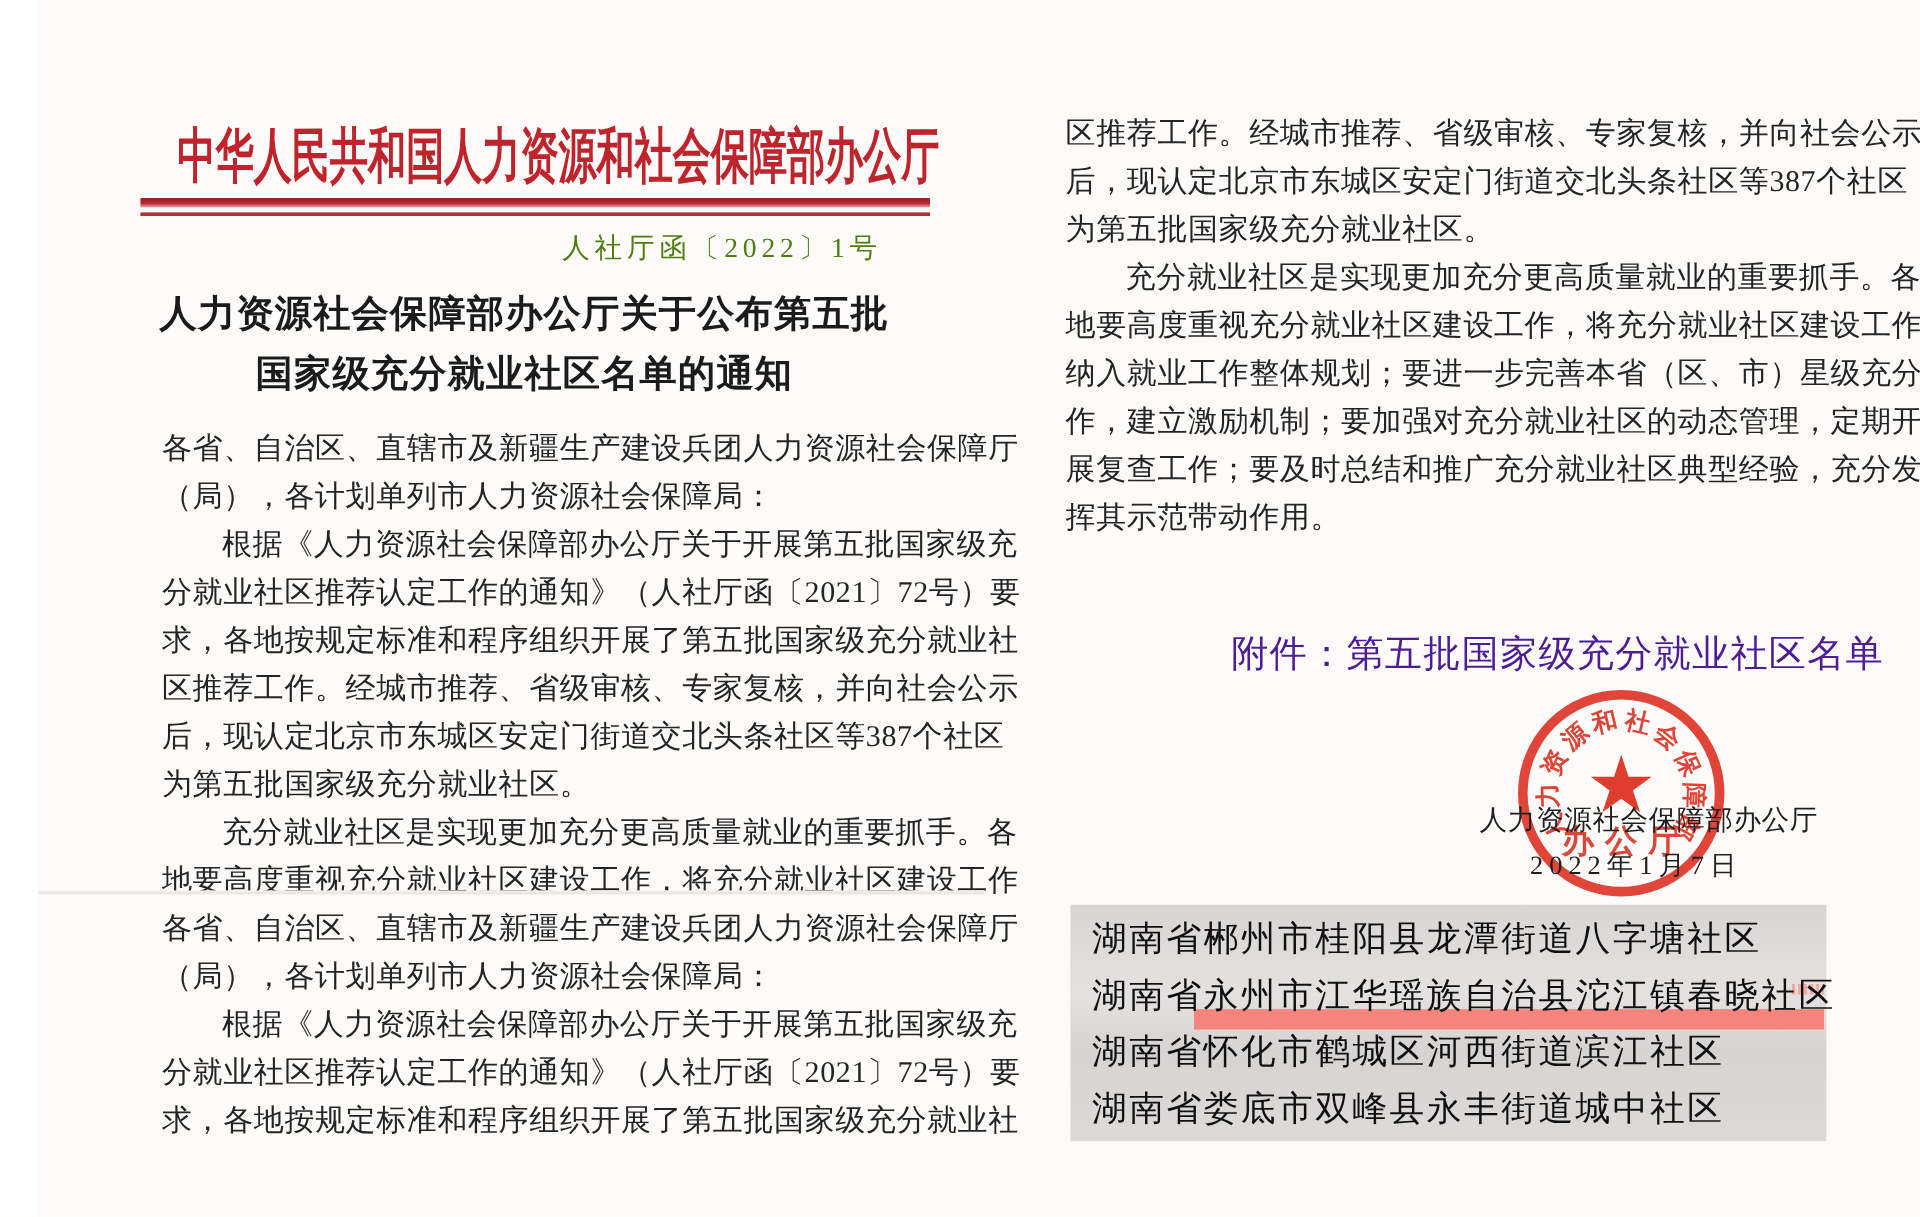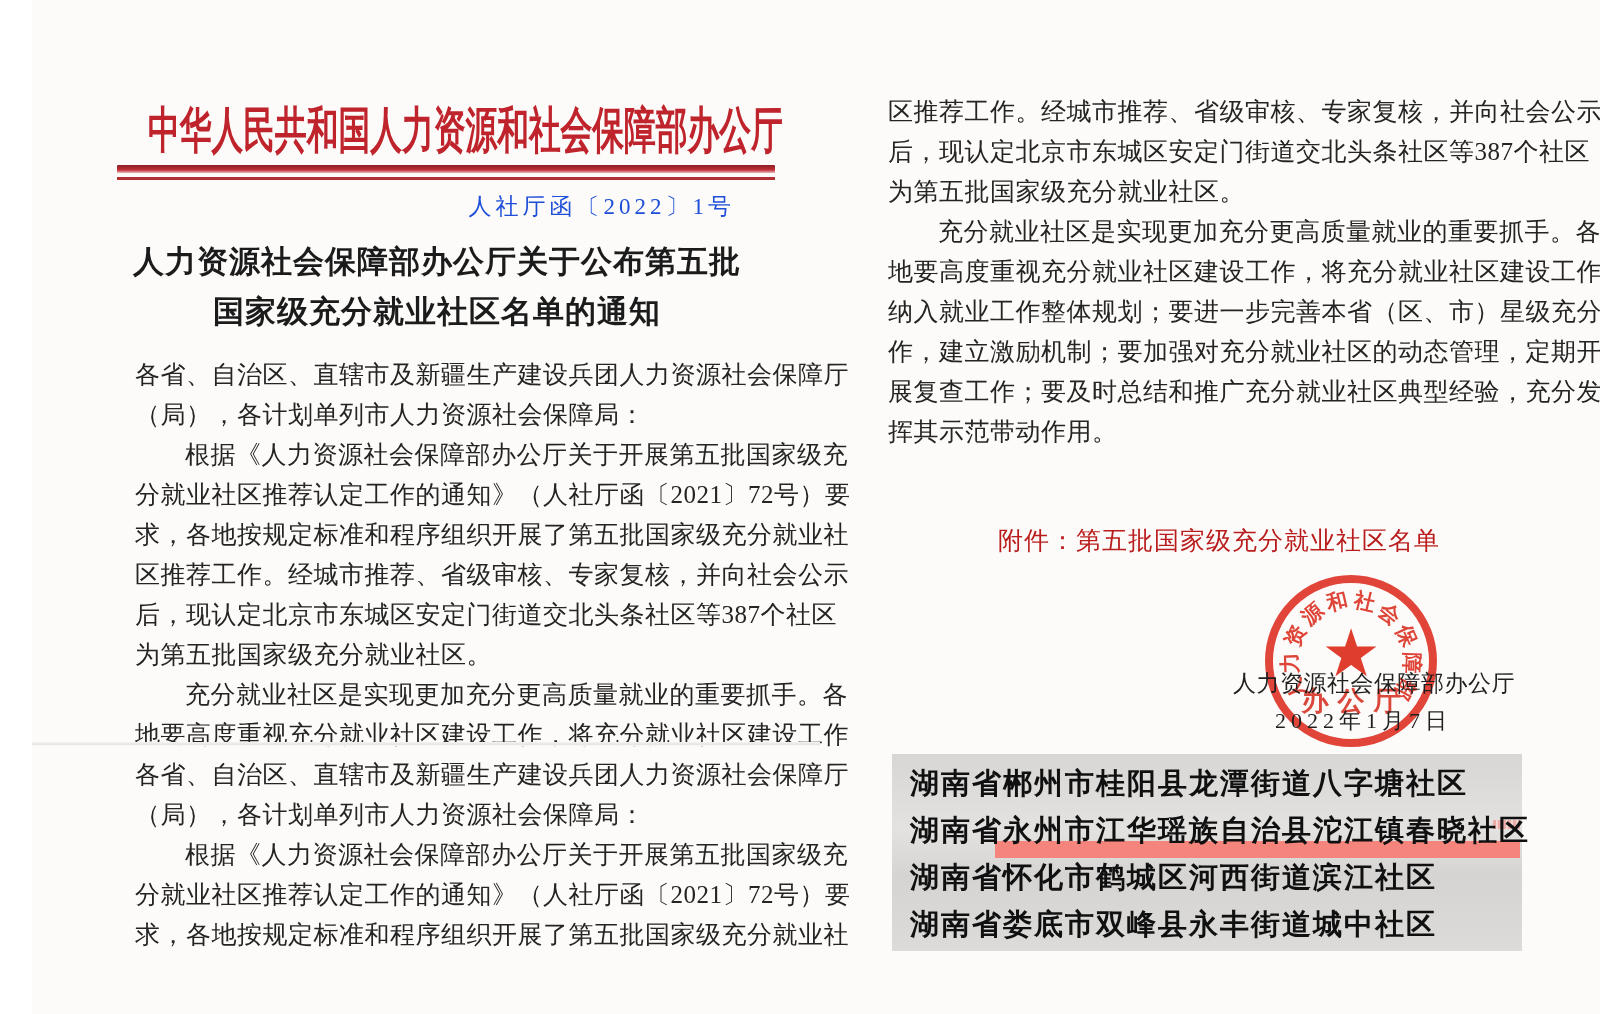--- a/index.html
+++ b/index.html
@@ -22,40 +22,40 @@
     position:absolute;left:85px;top:165px;width:658px;height:8px;
     background:linear-gradient(180deg,#8e1f24 0%,#c02d35 60%,#e9b9bb 100%);
     border-radius:1px;
   }
   .rule-thin{
     position:absolute;left:85px;top:177px;width:658px;height:3px;
     background:#b03036;
   }
   .doc-number{
     position:absolute;left:85px;top:191px;width:618px;
-    text-align:right;font-size:23px;color:#1d4ed8;letter-spacing:4px;
+    text-align:right;font-size:23px;color:#4d7c0f;letter-spacing:4px;
   }
   .doc-title{
     position:absolute;left:80px;top:237px;width:650px;
     text-align:center;font-size:31px;font-weight:bold;color:#1b1b1b;
     line-height:50px;letter-spacing:1px;
   }
   .body-col{position:absolute;font-size:25px;color:#242424;letter-spacing:0.5px;}
   .body-col .bline{height:40px;line-height:40px;white-space:nowrap;}
   .body-col .bline.indent{padding-left:50px;}
   .left-body{left:103px;top:355px;width:650px;}
   .right-body{left:856px;top:92px;width:650px;}
   .seam{
     position:absolute;left:0;top:742px;width:788px;height:4px;
     background:linear-gradient(180deg,#f4f3f1 0%,#e6e5e2 60%,#fcfbf9 100%);
   }
   
   .attachment{
-    position:absolute;left:966px;top:524px;
-    font-size:25px;color:#b91c1c;letter-spacing:1px;
+    position:absolute;left:994px;top:524px;
+    font-size:31px;color:#4c1d95;letter-spacing:1px;
   }
   .seal{position:absolute;left:1233px;top:575px;width:172px;height:172px;z-index:3;opacity:.93;}
   .seal-ring{position:absolute;left:0;top:0;right:0;bottom:0;border:8px solid #df382b;border-radius:50%;}
   .seal-star{
     position:absolute;left:50%;top:50%;transform:translate(-50%,-60%);
     font-size:66px;line-height:66px;color:#dd2f1f;
     font-family:"DejaVu Sans",sans-serif;
   }
   .arc-ch{
     position:absolute;left:50%;top:50%;width:24px;height:24px;margin:-12px 0 0 -12px;
@@ -76,21 +76,21 @@
     font-size:22px;color:#1f1f1f;white-space:nowrap;letter-spacing:5px;text-align:center;
   }
   
   .list-panel{
     position:absolute;left:860px;top:754px;width:630px;height:197px;
     background:linear-gradient(180deg,#d7d6d4 0%,#e3e2e0 38%,#d5d4d2 62%,#dcdbd9 100%);
   }
   .list-rows{
     position:relative;z-index:2;padding:6px 0 0 18px;
     font-family:"Liberation Sans","DejaVu Sans",sans-serif;
-    font-weight:bold;font-size:29px;color:#101010;
+    font-weight:normal;font-size:29px;color:#101010;
     letter-spacing:2px;line-height:47px;white-space:nowrap;
   }
   .pink-bar{
     position:absolute;left:103px;top:87px;width:525px;height:17px;
     background:#f5857c;z-index:1;
   }
   .pink-mark{
     position:absolute;left:601px;top:66px;width:27px;height:9px;z-index:2;
     background:repeating-linear-gradient(90deg,#eda39d 0 3px,#f6d4d1 3px 5px);
     opacity:.85;border-radius:1px;

